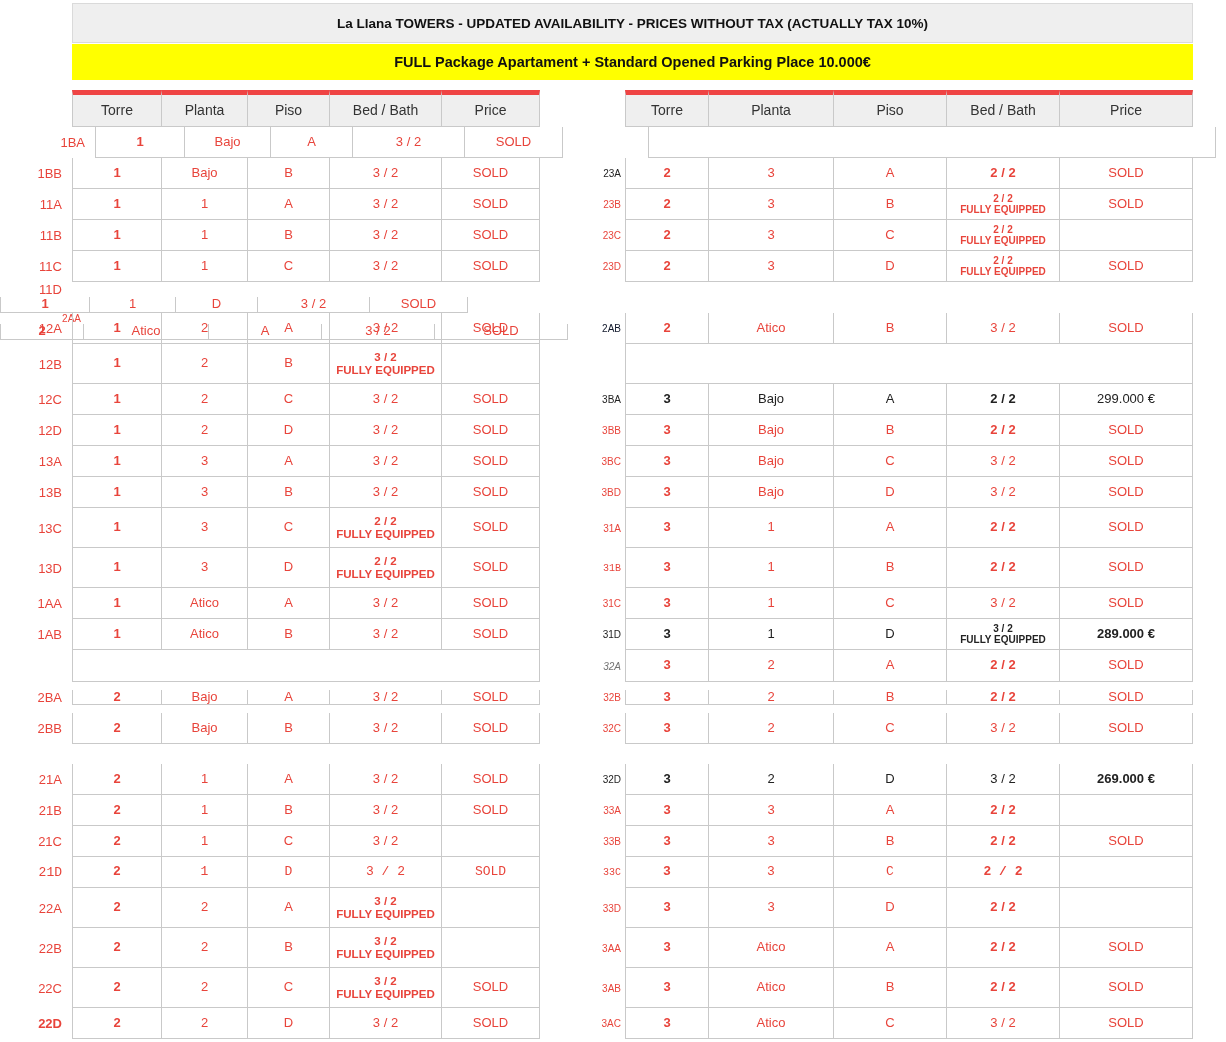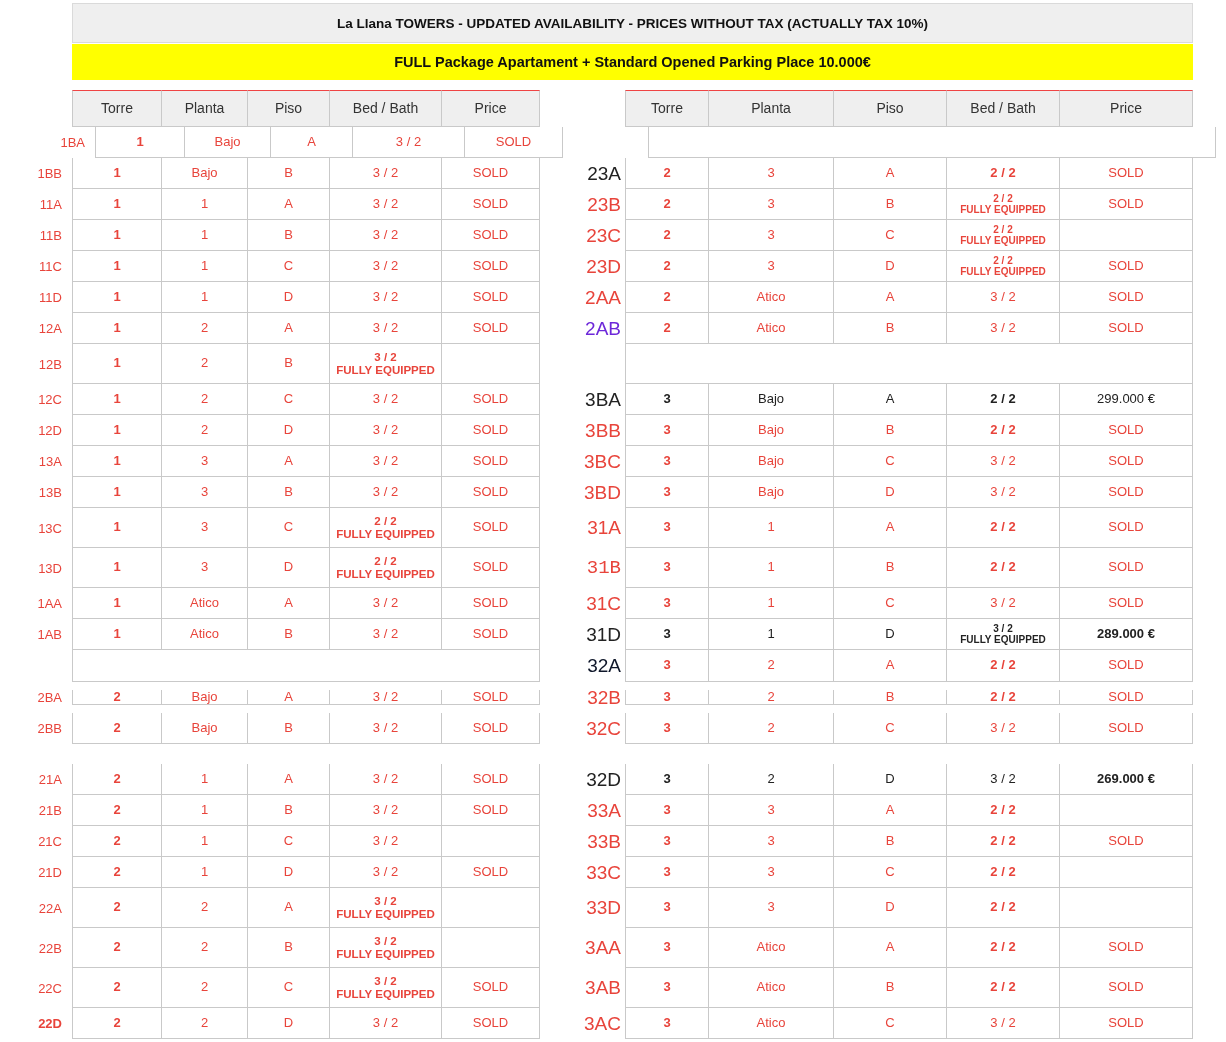--- a/index.html
+++ b/index.html
@@ -17,28 +17,28 @@
   #promobar{top:44px;height:36px;background:#ffff00;font-size:14.5px;}
   #grid{position:absolute;left:0;top:90px;}
   .row{display:flex;}
   .cell{
     box-sizing:border-box;
     border-right:1px solid #c9c9c9;border-bottom:1px solid #c9c9c9;
     display:flex;flex-direction:column;align-items:center;justify-content:center;
     font-size:13px;line-height:1.15;text-align:center;overflow:hidden;
   }
   .first{border-left:1px solid #c9c9c9;}
-  .hdr .cell{background:#efefef;border-top:1px solid #ef4444;font-size:14px;color:#333;font-weight:normal;}
+  .hdr .cell{background:#efefef;border-top:5px solid #ef4444;font-size:14px;color:#333;font-weight:normal;}
   .gutL{
     width:72px;box-sizing:border-box;display:flex;align-items:center;
     justify-content:flex-end;padding-right:10px;font-size:13px;
   }
   .gapC{
     width:85px;box-sizing:border-box;display:flex;align-items:center;
-    justify-content:flex-end;padding-right:4px;font-size:19px;
+    justify-content:flex-end;padding-right:4px;font-size:10px;
   }
   .block{display:flex;}
   
   .lc0{width:90px}.lc1{width:86px}.lc2{width:82px}.lc3{width:112px}.lc4{width:98px}
   
   .rc0{width:84px}.rc1{width:125px}.rc2{width:113px}.rc3{width:113px}.rc4{width:133px}
   .lmerged{width:468px}.rmerged{width:568px}
   .b{font-weight:bold;}
   .bed2 span{display:block;font-weight:bold;}
   .bed2L span{font-size:11.5px;line-height:13px;}
@@ -156,21 +156,21 @@
         <div class="cell rc0 first b">2</div>
         <div class="cell rc1">3</div>
         <div class="cell rc2">D</div>
         <div class="cell rc3 bed2 bed2R">
           <span>2 / 2</span>
           <span>FULLY EQUIPPED</span>
         </div>
         <div class="cell rc4">SOLD</div>
       </div>
     </div>
-    <div class="row" style="height: 31px;">
+    <div class="row" style="height: 31px; flex-direction: column;">
       <div class="gutL" style="color: rgb(232, 68, 59);">11D</div>
       <div class="block" style="color: rgb(232, 68, 59);">
         <div class="cell lc0 first b">1</div>
         <div class="cell lc1">1</div>
         <div class="cell lc2">D</div>
         <div class="cell lc3">3 / 2</div>
         <div class="cell lc4">SOLD</div>
       </div>
       <div class="gapC" style="color: rgb(232, 68, 59);">2AA</div>
       <div class="block" style="color: rgb(232, 68, 59);">
@@ -183,21 +183,21 @@
     </div>
     <div class="row" style="height: 31px;">
       <div class="gutL" style="color: rgb(232, 68, 59);">12A</div>
       <div class="block" style="color: rgb(232, 68, 59);">
         <div class="cell lc0 first b">1</div>
         <div class="cell lc1">2</div>
         <div class="cell lc2">A</div>
         <div class="cell lc3">3 / 2</div>
         <div class="cell lc4">SOLD</div>
       </div>
-      <div class="gapC" style="color: #6d28d9;">2AB</div>
+      <div class="gapC" style="color: #0f172a;">2AB</div>
       <div class="block" style="color: rgb(232, 68, 59);">
         <div class="cell rc0 first b">2</div>
         <div class="cell rc1">Atico</div>
         <div class="cell rc2">B</div>
         <div class="cell rc3">3 / 2</div>
         <div class="cell rc4">SOLD</div>
       </div>
     </div>
     <div class="row" style="height: 40px;">
       <div class="gutL" style="color: rgb(232, 68, 59);">12B</div>
@@ -367,21 +367,21 @@
           <span>FULLY EQUIPPED</span>
         </div>
         <div class="cell rc4 b">289.000 €</div>
       </div>
     </div>
     <div class="row" style="height: 32px;">
       <div class="gutL"></div>
       <div class="block">
         <div class="cell first lmerged"></div>
       </div>
-      <div class="gapC" style="color: #0f172a;">32A</div>
+      <div class="gapC" style="color: #737373; font-style: italic;">32A</div>
       <div class="block" style="color: rgb(232, 68, 59);">
         <div class="cell rc0 first b">3</div>
         <div class="cell rc1">2</div>
         <div class="cell rc2">A</div>
         <div class="cell rc3 b">2 / 2</div>
         <div class="cell rc4">SOLD</div>
       </div>
     </div>
     <div class="row" style="height: 31px; align-items: center;">
       <div class="gutL" style="color: rgb(232, 68, 59);">2BA</div>
@@ -466,21 +466,21 @@
       </div>
       <div class="gapC" style="color: rgb(232, 68, 59);">33B</div>
       <div class="block" style="color: rgb(232, 68, 59);">
         <div class="cell rc0 first b">3</div>
         <div class="cell rc1">3</div>
         <div class="cell rc2">B</div>
         <div class="cell rc3 b">2 / 2</div>
         <div class="cell rc4">SOLD</div>
       </div>
     </div>
-    <div class="row" style="height: 31px;">
+    <div class="row" style="height: 31px; font-family: Liberation Mono, monospace;">
       <div class="gutL" style="color: rgb(232, 68, 59);">21D</div>
       <div class="block" style="color: rgb(232, 68, 59);">
         <div class="cell lc0 first b">2</div>
         <div class="cell lc1">1</div>
         <div class="cell lc2">D</div>
         <div class="cell lc3">3 / 2</div>
         <div class="cell lc4">SOLD</div>
       </div>
       <div class="gapC" style="color: rgb(232, 68, 59);">33C</div>
       <div class="block" style="color: rgb(232, 68, 59);">

